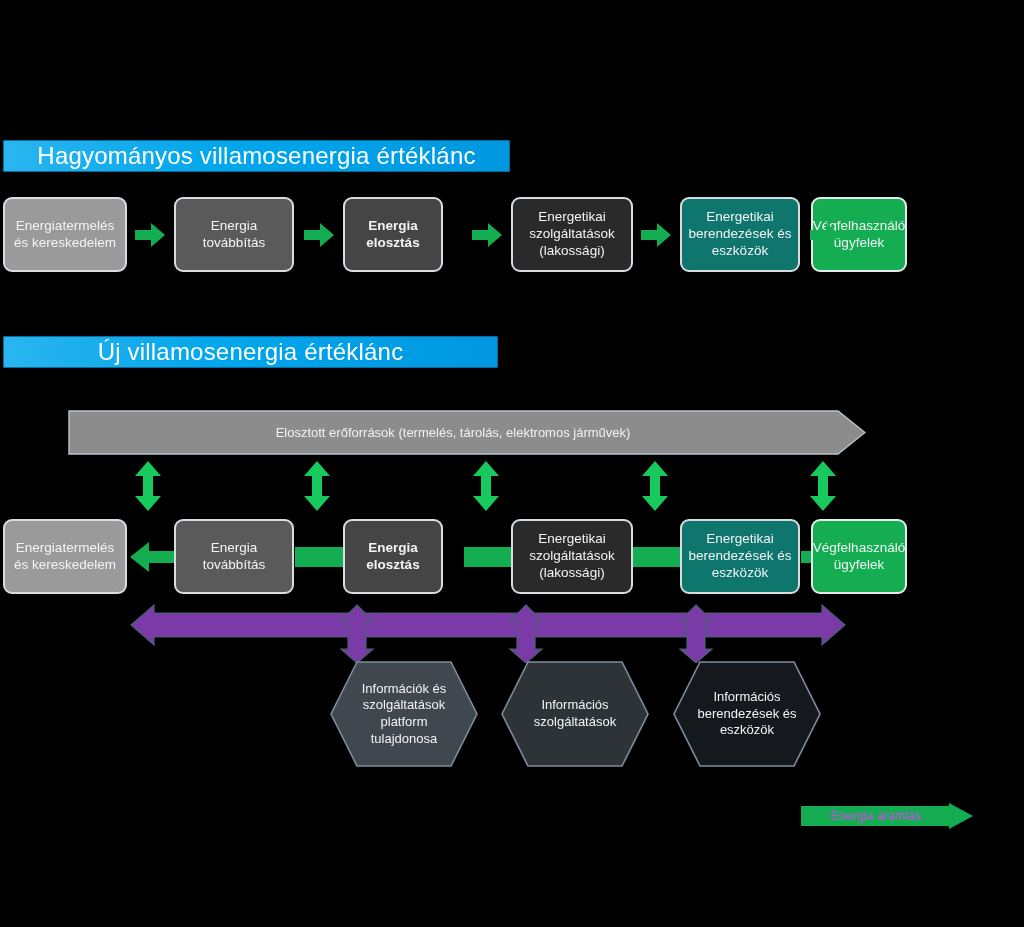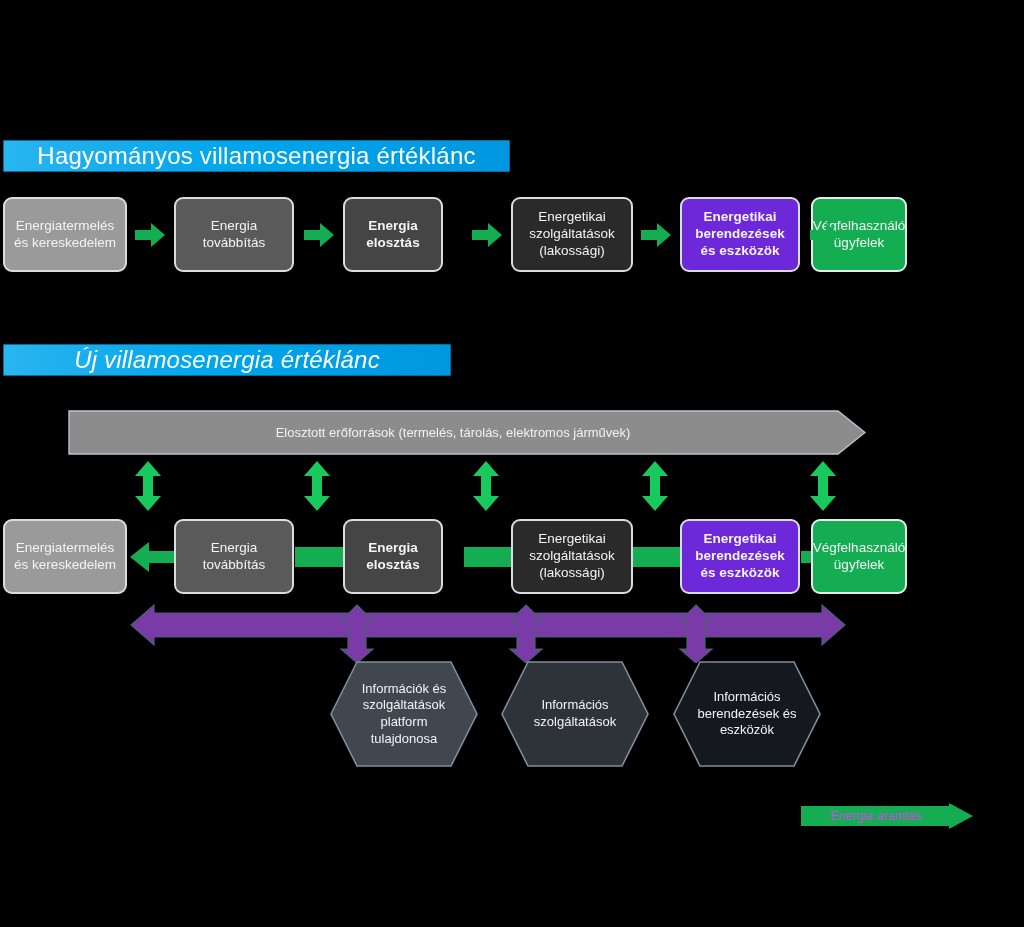--- a/index.html
+++ b/index.html
@@ -7,32 +7,32 @@
        font-family:"Liberation Sans",sans-serif;color:#fff;}
   .stage{position:absolute;left:0;top:0;width:1024px;height:927px;}
 
   
   .banner{position:absolute;height:32px;border-radius:2px;
           display:flex;align-items:center;justify-content:center;
           font-size:24px;letter-spacing:.2px;color:#ffffff;
           background:linear-gradient(to right,#29b6f0 0%,#1fb0ee 12%,#00a6ec 45%,#0097e0 100%);
           box-shadow:0 0 0 1px #0b6b9b inset;}
   #banner1{left:3px;top:140px;width:507px;}
-  #banner2{left:3px;top:344px;width:448px;font-style:italic;}
+  #banner2{left:3px;top:336px;width:495px;}
 
   
   .pbox{position:absolute;border-radius:9px;border:2px solid #d8dde2;
         display:flex;align-items:center;justify-content:center;text-align:center;
         font-size:13.5px;line-height:1.25;color:#f2f4f6;
         padding:2px 6px;box-sizing:border-box;}
   .pbox.g1{background:#9a9a9a;}
   .pbox.g2{background:#5a5a5a;}
   .pbox.g3{background:#454545;}
   .pbox.g4{background:#2a2a2a;}
-  .pbox.g5{background:#6d28d9;font-weight:bold;}
+  .pbox.g5{background:#0f766e;}
   .pbox.green{background:#14ad52;border-color:#e6eaed;}
 
   
   .r1{top:197px;height:75px;}
   .r2{top:519px;height:75px;}
   .c1{left:3px;width:124px;}
   .c2{left:174px;width:120px;}
   .c3{left:343px;width:100px;font-weight:bold;}
   .c4{left:511px;width:122px;}
   .c5{left:680px;width:120px;}

